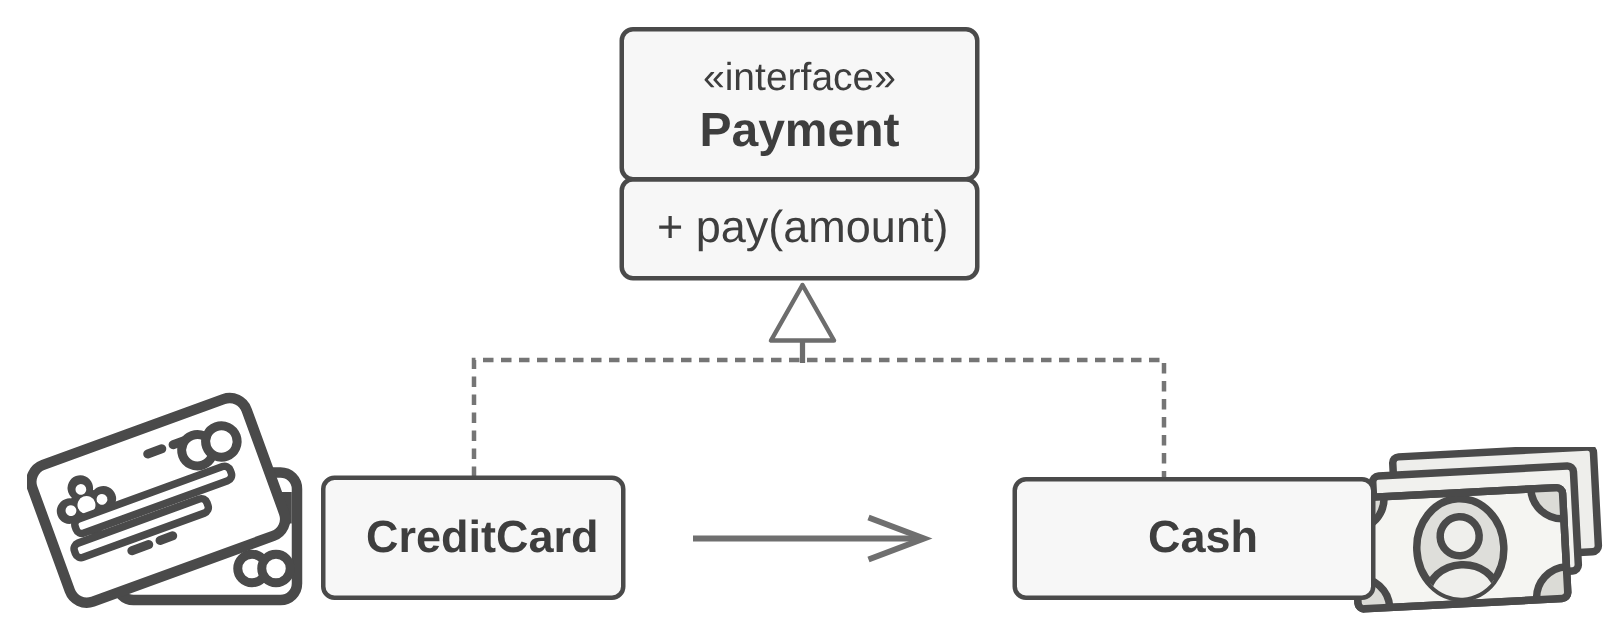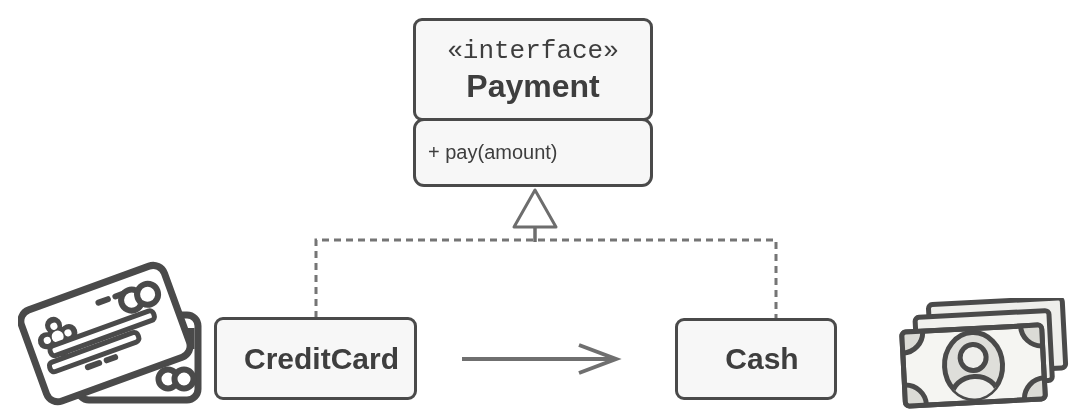--- a/index.html
+++ b/index.html
@@ -19,38 +19,37 @@
     border: 3.5px solid #4a4a4a;
     border-radius: 9px;
     color: #3e3e3e;
   }
   .iface-top {
     left: 413px; top: 18px; width: 240px; height: 103px;
     display: flex; flex-direction: column; align-items: center; justify-content: center;
     gap: 6px;
     z-index: 2;
   }
-  .stereotype { font-size: 26px; line-height: 1; font-family: Liberation Mono, monospace; }
+  .stereotype { font-size: 26px; line-height: 1; }
   .iface-name { font-size: 32px; font-weight: bold; line-height: 1; }
   .iface-methods {
     left: 413px; top: 117.5px; width: 240px; height: 69px;
     display: flex; align-items: center;
-    padding-left: 12px;
-    font-size: 20px;
+    padding-left: 22px;
+    font-size: 30px;
     z-index: 1;
-    border-radius: 11px;
   }
   .class-box {
     display: flex; align-items: center; justify-content: center;
     font-size: 30px; font-weight: bold;
     z-index: 2;
     padding-left: 12px;
   }
   .cc-box  { left: 214px; top: 317px; width: 203px; height: 83px; }
-  .cash-box{ left: 675px; top: 318px; width: 162px; height: 82px; }
+  .cash-box{ left: 675px; top: 318px; width: 242px; height: 82px; }
   .icon-svg { position: absolute; }
   .cc-icon   { left: 18px;  top: 255px; width: 195px; height: 155px; }
   .cash-icon { left: 893px; top: 298px; width: 180px; height: 114px; }
 </style>
 </head>
 <body>
 
 <div class="canvas">
 
   <svg class="layer" viewBox="0 0 1080 420">

